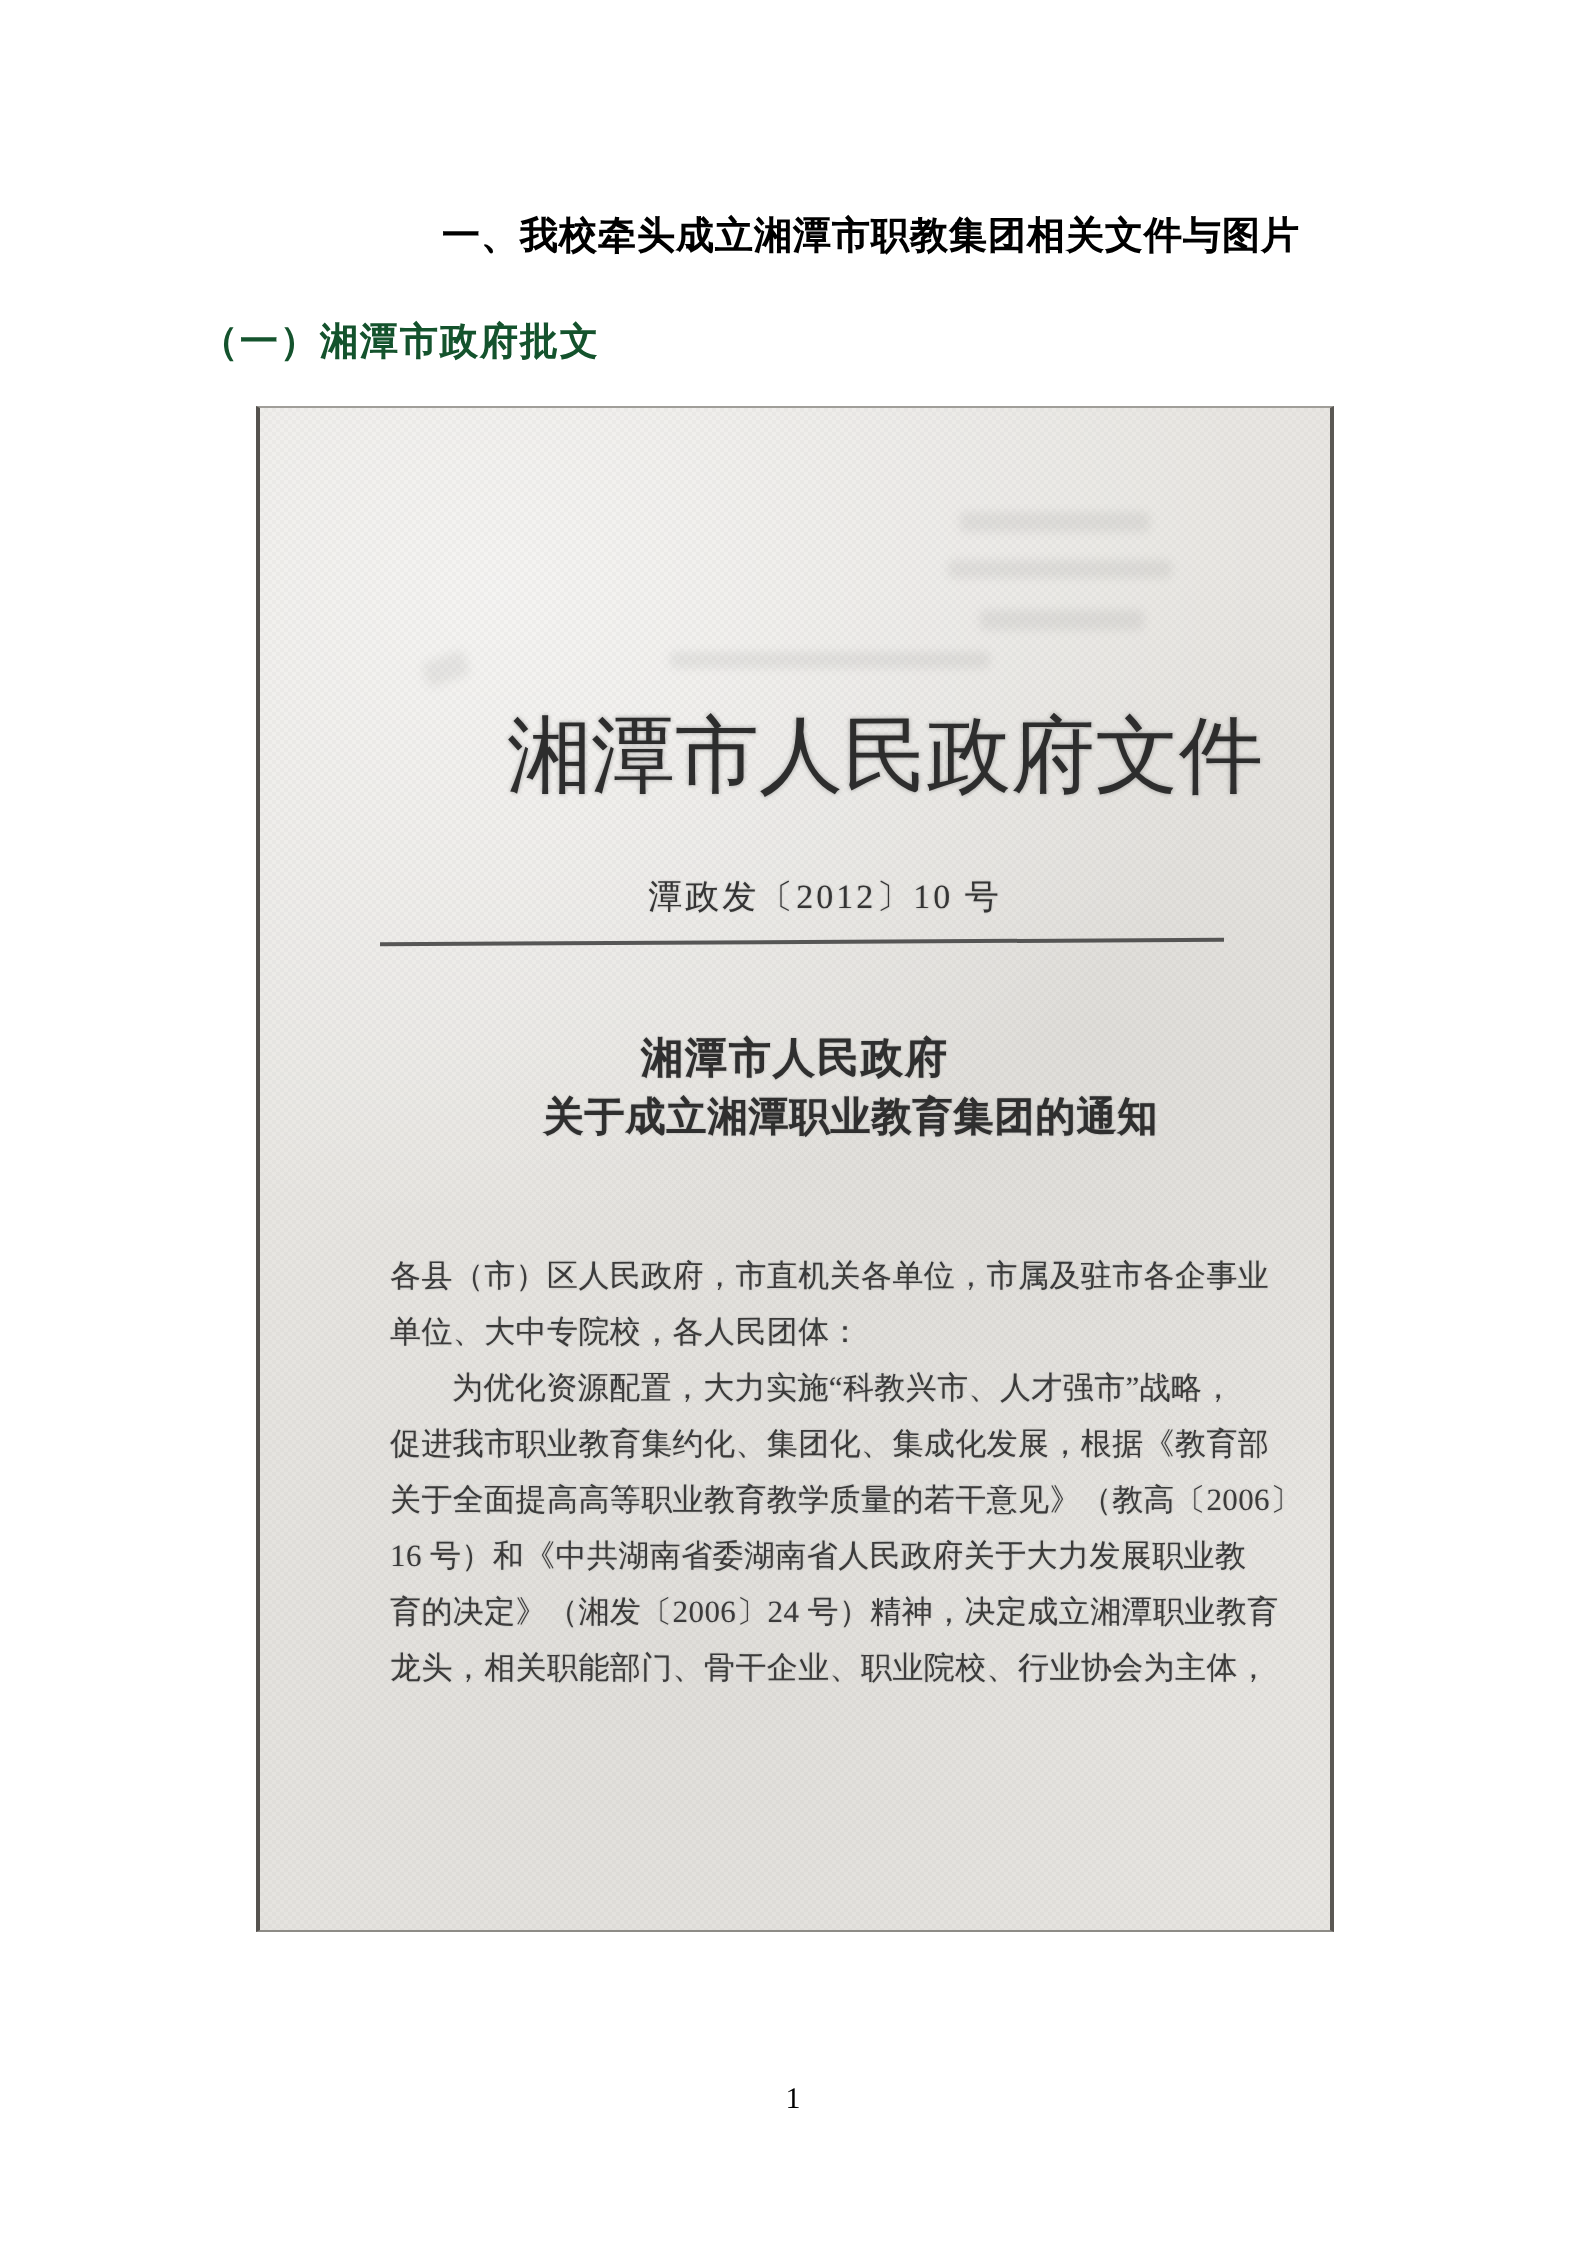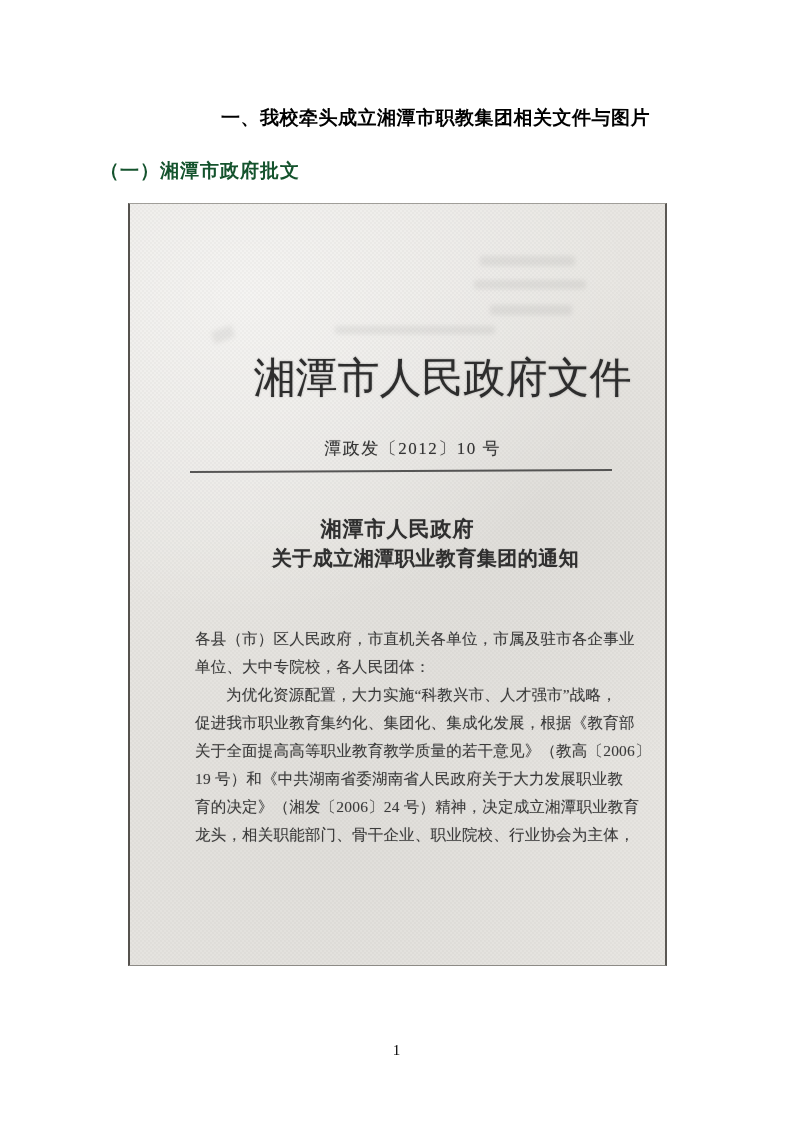--- a/index.html
+++ b/index.html
@@ -111,21 +111,21 @@
 
     <div class="ntitle nt1">湘潭市人民政府</div>
     <div class="ntitle nt2">关于成立湘潭职业教育集团的通知</div>
 
     <div class="bodytext">
       <div class="line">各县（市）区人民政府，市直机关各单位，市属及驻市各企事业</div>
       <div class="line">单位、大中专院校，各人民团体：</div>
       <div class="line indent">为优化资源配置，大力实施“科教兴市、人才强市”战略，</div>
       <div class="line">促进我市职业教育集约化、集团化、集成化发展，根据《教育部</div>
       <div class="line">关于全面提高高等职业教育教学质量的若干意见》（教高〔2006〕</div>
-      <div class="line">19 号）和《中共湖南省委湖南省人民政府关于大力发展职业教</div>
+      <div class="line">16 号）和《中共湖南省委湖南省人民政府关于大力发展职业教</div>
       <div class="line">育的决定》（湘发〔2006〕24 号）精神，决定成立湘潭职业教育</div>
       <div class="line">龙头，相关职能部门、骨干企业、职业院校、行业协会为主体，</div>
     </div>
   </figure>
 
   <div class="pageno">1</div>
 
 </div>
 
 </body></html>

